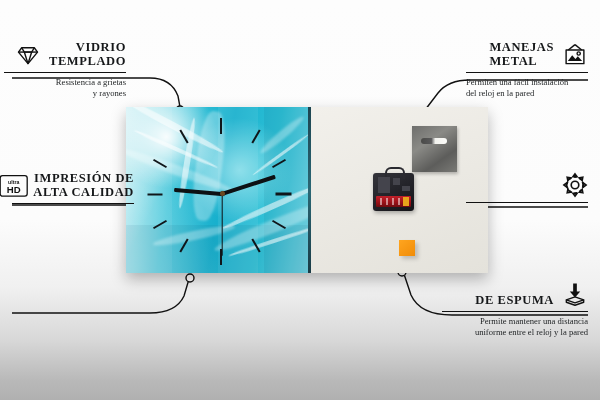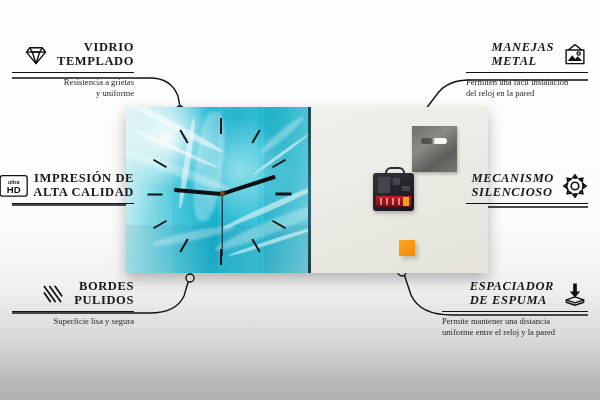--- a/index.html
+++ b/index.html
@@ -81,21 +81,21 @@
     background:linear-gradient(140deg,#ffa51f,#f08c08);
     box-shadow:3px 3px 4px rgba(0,0,0,.18);
   }
 
   
   .callout{position:absolute;}
   .callout.left{text-align:right;}
   .callout.right{text-align:left;}
   .head{display:flex;align-items:center;gap:8px;}
   .callout.left .head{justify-content:flex-end;}
-  .callout.right .head{justify-content:flex-start;flex-direction:row-reverse;font-style:italic;}
+  .callout.right .head{justify-content:flex-start;flex-direction:row-reverse;}
   .title{
     font-family:"Liberation Serif",serif;font-weight:700;
     font-size:12.5px;line-height:13.5px;letter-spacing:.6px;color:#16181a;
     text-transform:uppercase;white-space:nowrap;
   }
   .rule{height:1px;background:#111;margin-top:4px;}
   .desc{
     font-family:"Liberation Serif",serif;font-size:8.6px;line-height:10.6px;
     color:#1d2022;margin-top:4px;white-space:pre-line;
   }
@@ -183,71 +183,54 @@
           <div class="batt-stripe" style="left:10px;"></div>
           <div class="batt-stripe" style="left:16px;"></div>
           <div class="batt-stripe" style="left:22px;"></div>
           <div id="batt-plus"></div>
         </div>
       </div>
       <div id="foam-pad"></div>
     </div>
   </div>
 
-  <div class="callout left" style="left:12px;top:41px;width:122px;">
+  <div class="callout left" style="left:4px;top:41px;width:122px;">
     <div class="head">
       <span class="ico">
         <svg viewBox="0 0 24 24" width="26" height="26">
           <g fill="none" stroke="#111" stroke-width="1.3" stroke-linejoin="round">
             <path d="M3.2 9.3 L6.2 5.3 H17.8 L20.8 9.3 L12 20 Z"></path>
             <path d="M3.2 9.3 H20.8"></path>
               <path d="M6.2 5.3 L8.6 9.3 L12 20"></path>
             <path d="M17.8 5.3 L15.4 9.3 L12 20"></path>
               <path d="M8.6 9.3 H15.4"></path>
           </g>
         </svg>
       </span>
       <span class="title"><span>VIDRIO</span><br><span>TEMPLADO</span></span>
     </div>
     <div class="rule"></div>
     <div class="desc">Resistencia a grietas
-y uniforme</div>
+y rayones</div>
   </div>
 
   <div class="callout left" style="left:12px;top:172px;width:122px;">
     <div class="head">
       <span class="ico">
         <svg viewBox="0 0 30 26" width="30" height="26">
           <rect x="1.2" y="2.6" width="27" height="20.6" rx="2.4" fill="none" stroke="#111" stroke-width="1.3"></rect>
           <text x="14.7" y="11" font-family="Liberation Sans, sans-serif" font-size="5.2" font-weight="700" fill="#111" text-anchor="middle">ultra</text>
           <text x="14.7" y="20.2" font-family="Liberation Sans, sans-serif" font-size="9.6" font-weight="700" fill="#111" text-anchor="middle">HD</text>
         </svg>
       </span>
       <span class="title"><span>IMPRESIÓN DE</span><br><span>ALTA CALIDAD</span></span>
     </div>
     <div class="rule"></div>
   </div>
 
-  <div class="callout left" style="left:12px;top:280px;width:122px;">
-    <div class="head">
-      <span class="ico">
-        <svg viewBox="0 0 24 24" width="26" height="26">
-          <g stroke="#111" stroke-width="1.6" stroke-linecap="round">
-            <path d="M4 5 L14 19"></path>
-              <path d="M9 5 L19 19"></path>
-              <path d="M14 5 L20 13.6"></path>
-            <path d="M4 11 L9.5 19"></path>
-          </g>
-        </svg>
-      </span>
-      <span class="title"><span>BORDES</span><br><span>PULIDOS</span></span>
-    </div>
-    <div class="rule"></div>
-    <div class="desc">Superficie lisa y segura</div>
-  </div>
 
   <div class="callout right" style="left:466px;top:41px;width:122px;">
     <div class="head">
       <span class="ico">
         <svg viewBox="0 0 24 24" width="26" height="26">
           <g fill="none" stroke="#111" stroke-width="1.3" stroke-linejoin="round">
             <path d="M12 2.4 L18.2 7.4"></path>
               <path d="M12 2.4 L5.8 7.4"></path>
             <rect x="3.8" y="7.4" width="16.4" height="12.6"></rect>
             <path d="M5.4 17.6 L9.4 12.2 L12.4 15.6 L14.6 13.2 L18.6 17.6 Z" fill="#111" stroke="none"></path>
@@ -273,38 +256,37 @@
             <path d="M1.8 12 l2.6 -1.9 v3.8 Z"></path>
             <path d="M22.2 12 l-2.6 1.9 v-3.8 Z"></path>
             <path d="M4.8 4.8 l3.1 .6 -2.5 2.5 Z"></path>
             <path d="M19.2 19.2 l-3.1 -.6 2.5 -2.5 Z"></path>
             <path d="M19.2 4.8 l-.6 3.1 -2.5 -2.5 Z"></path>
             <path d="M4.8 19.2 l.6 -3.1 2.5 2.5 Z"></path>
             <circle cx="12" cy="12" r="7.4" stroke-dasharray="2.6 2.2"></circle>
           </g>
         </svg>
       </span>
-      <span class="title"><span>MECANISMO</span><br><span>SILENCIOSO</span></span>
     </div>
     <div class="rule"></div>
   </div>
 
   <div class="callout right" style="left:442px;top:280px;width:146px;">
     <div class="head">
       <span class="ico">
         <svg viewBox="0 0 24 24" width="26" height="26">
           <g fill="#111">
             <path d="M10.3 2.4 h3.4 v7.2 h3.1 L12 15.2 L7.2 9.6 h3.1 Z"></path>
           </g>
           <g fill="none" stroke="#111" stroke-width="1.3" stroke-linejoin="round">
             <path d="M4 17.4 L12 14.6 L20 17.4 L12 20.2 Z"></path>
             <path d="M4 17.4 v2.2 L12 22.4 L20 19.6 v-2.2"></path>
           </g>
         </svg>
       </span>
-      <span class="title"><span>ESPACIADOR</span><br><span>DE ESPUMA</span></span>
-    </div>
-    <div class="rule"></div>
-    <div class="desc" style="text-align:left;">Permite mantener una distancia
+      <span class="title"><br><span>DE ESPUMA</span></span>
+    </div>
+    <div class="rule"></div>
+    <div class="desc" style="text-align:right;">Permite mantener una distancia
 uniforme entre el reloj y la pared</div>
   </div>
 
 </div>
 
 </body></html>

